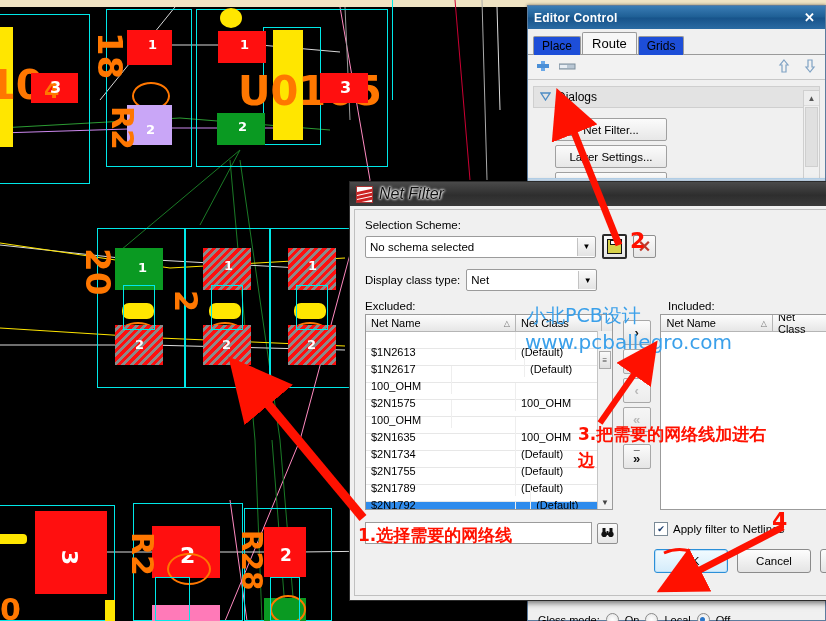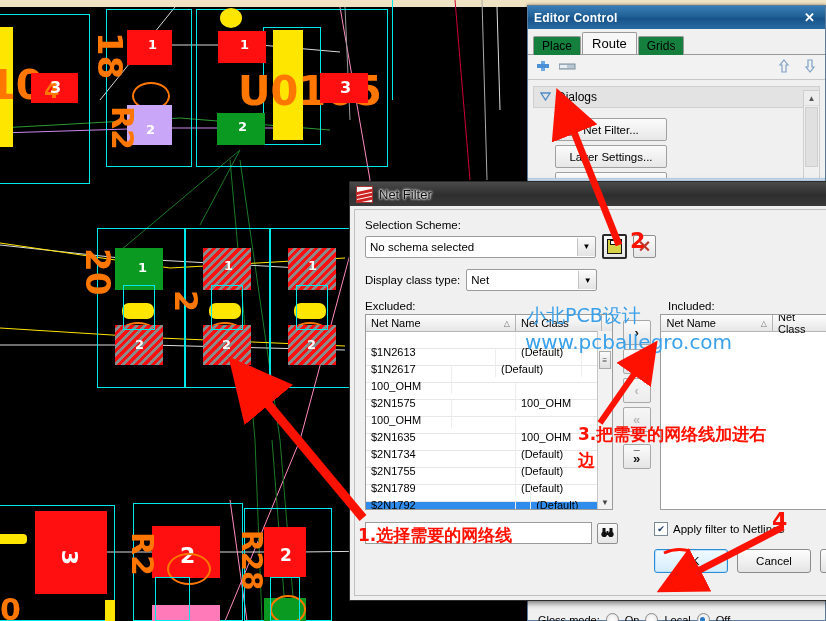--- a/index.html
+++ b/index.html
@@ -38,21 +38,21 @@
     height:23px;background:linear-gradient(#2d6ca5,#1f5party);
     background:linear-gradient(180deg,#3a7cb5 0%,#1e5f95 48%,#17538a 52%,#2a6ba3 100%);
     color:#fff;font-size:12px;font-weight:bold;display:flex;align-items:center;
     padding:0 6px;justify-content:space-between;
   }
   #ec-title .t{letter-spacing:.2px;}
   #ec-close{color:#fff;font-size:13px;font-weight:bold;cursor:default;padding:0 4px;}
   #ec-tabs{height:22px;display:flex;align-items:flex-end;padding:3px 5px 0 5px;
     border-bottom:1px solid #9a9a9a;background:#f0f0f0;}
   .ectab{
-    border:1px solid #9a9a9a;border-bottom:none;background:#15803d;
+    border:1px solid #9a9a9a;border-bottom:none;background:#1d4ed8;
     padding:2px 8px 2px 8px;font-size:12px;border-radius:2px 2px 0 0;margin-right:1px;
     position:relative;top:1px;
   }
   .ectab.active{background:#f7f7f7;font-size:13px;padding:3px 9px 3px 9px;top:0;z-index:2;}
   #ec-toolbar{height:24px;border-bottom:1px solid #c8c8c8;display:flex;align-items:center;
     padding:0 8px;justify-content:space-between;background:#f2f2f2;}
   #ec-toolbar .left{display:flex;align-items:center;gap:9px;}
   #ec-toolbar .right{display:flex;align-items:center;gap:12px;}
   #dialogs-bar{margin:6px 5px 0 5px;height:20px;background:#e3e3e3;border:1px solid #cfcfcf;
     display:flex;align-items:center;padding-left:6px;font-size:12px;gap:6px;}
@@ -79,21 +79,21 @@
   
   #net-filter{
     position:absolute;left:349px;top:181px;width:498px;height:420px;
     border:1px solid #2b2b2b;box-sizing:border-box;background:#f0f0f0;
     box-shadow:2px 2px 6px rgba(0,0,0,.55);
   }
   #nf-title{
     height:24px;background:linear-gradient(180deg,#4a4a4a 0%,#2e2e2e 55%,#3a3a3a 100%);
     display:flex;align-items:center;padding:0 6px;gap:6px;color:#e8e8e8;
   }
-  #nf-title .label{font-size:13px;color:#111;text-shadow:0 0 3px #fff,0 0 3px #fff,0 0 2px #fff;}
+  #nf-title .label{font-size:16px;color:#111;text-shadow:0 0 3px #fff,0 0 3px #fff,0 0 2px #fff;font-style:italic;}
   .nf-icon{width:15px;height:15px;background:#fff;border:1px solid #a33;position:relative;overflow:hidden;}
   .nf-icon i{position:absolute;left:-2px;width:22px;height:2.5px;background:#cc2222;transform:rotate(-12deg);}
   #nf-body{position:absolute;left:4px;top:27px;right:4px;bottom:4px;background:#f0f0f0;
     border:1px solid #c0c0c0;box-sizing:border-box;padding:9px 10px;}
   .lbl{font-size:11.5px;color:#000;}
   .row{display:flex;align-items:center;}
   .combo{
     height:20px;border:1px solid #9b9b9b;background:#fff;display:flex;align-items:center;
     justify-content:space-between;padding:0 0 0 4px;font-size:11.5px;border-radius:2px;
   }
@@ -402,21 +402,21 @@
           <div style="width:86px;">
             <span>Net Class</span>
           </div>
         </div>
         <div id="excluded-rows">
             <div class="lrow">
               <div style="width: 150px;">$1N2613</div>
               <div style="width: 86px;">(Default)</div>
             </div>
             <div class="lrow">
-              <div style="width: 130px;">$1N2617</div>
+              <div style="width: 159px;">$1N2617</div>
               <div style="width: 86px;">(Default)</div>
             </div>
             <div class="lrow">
               <div style="width: 86px;">100_OHM</div>
             </div>
             <div class="lrow">
               <div style="width: 150px;">$2N1575</div>
               <div style="width: 86px;">100_OHM</div>
             </div>
             <div class="lrow">

